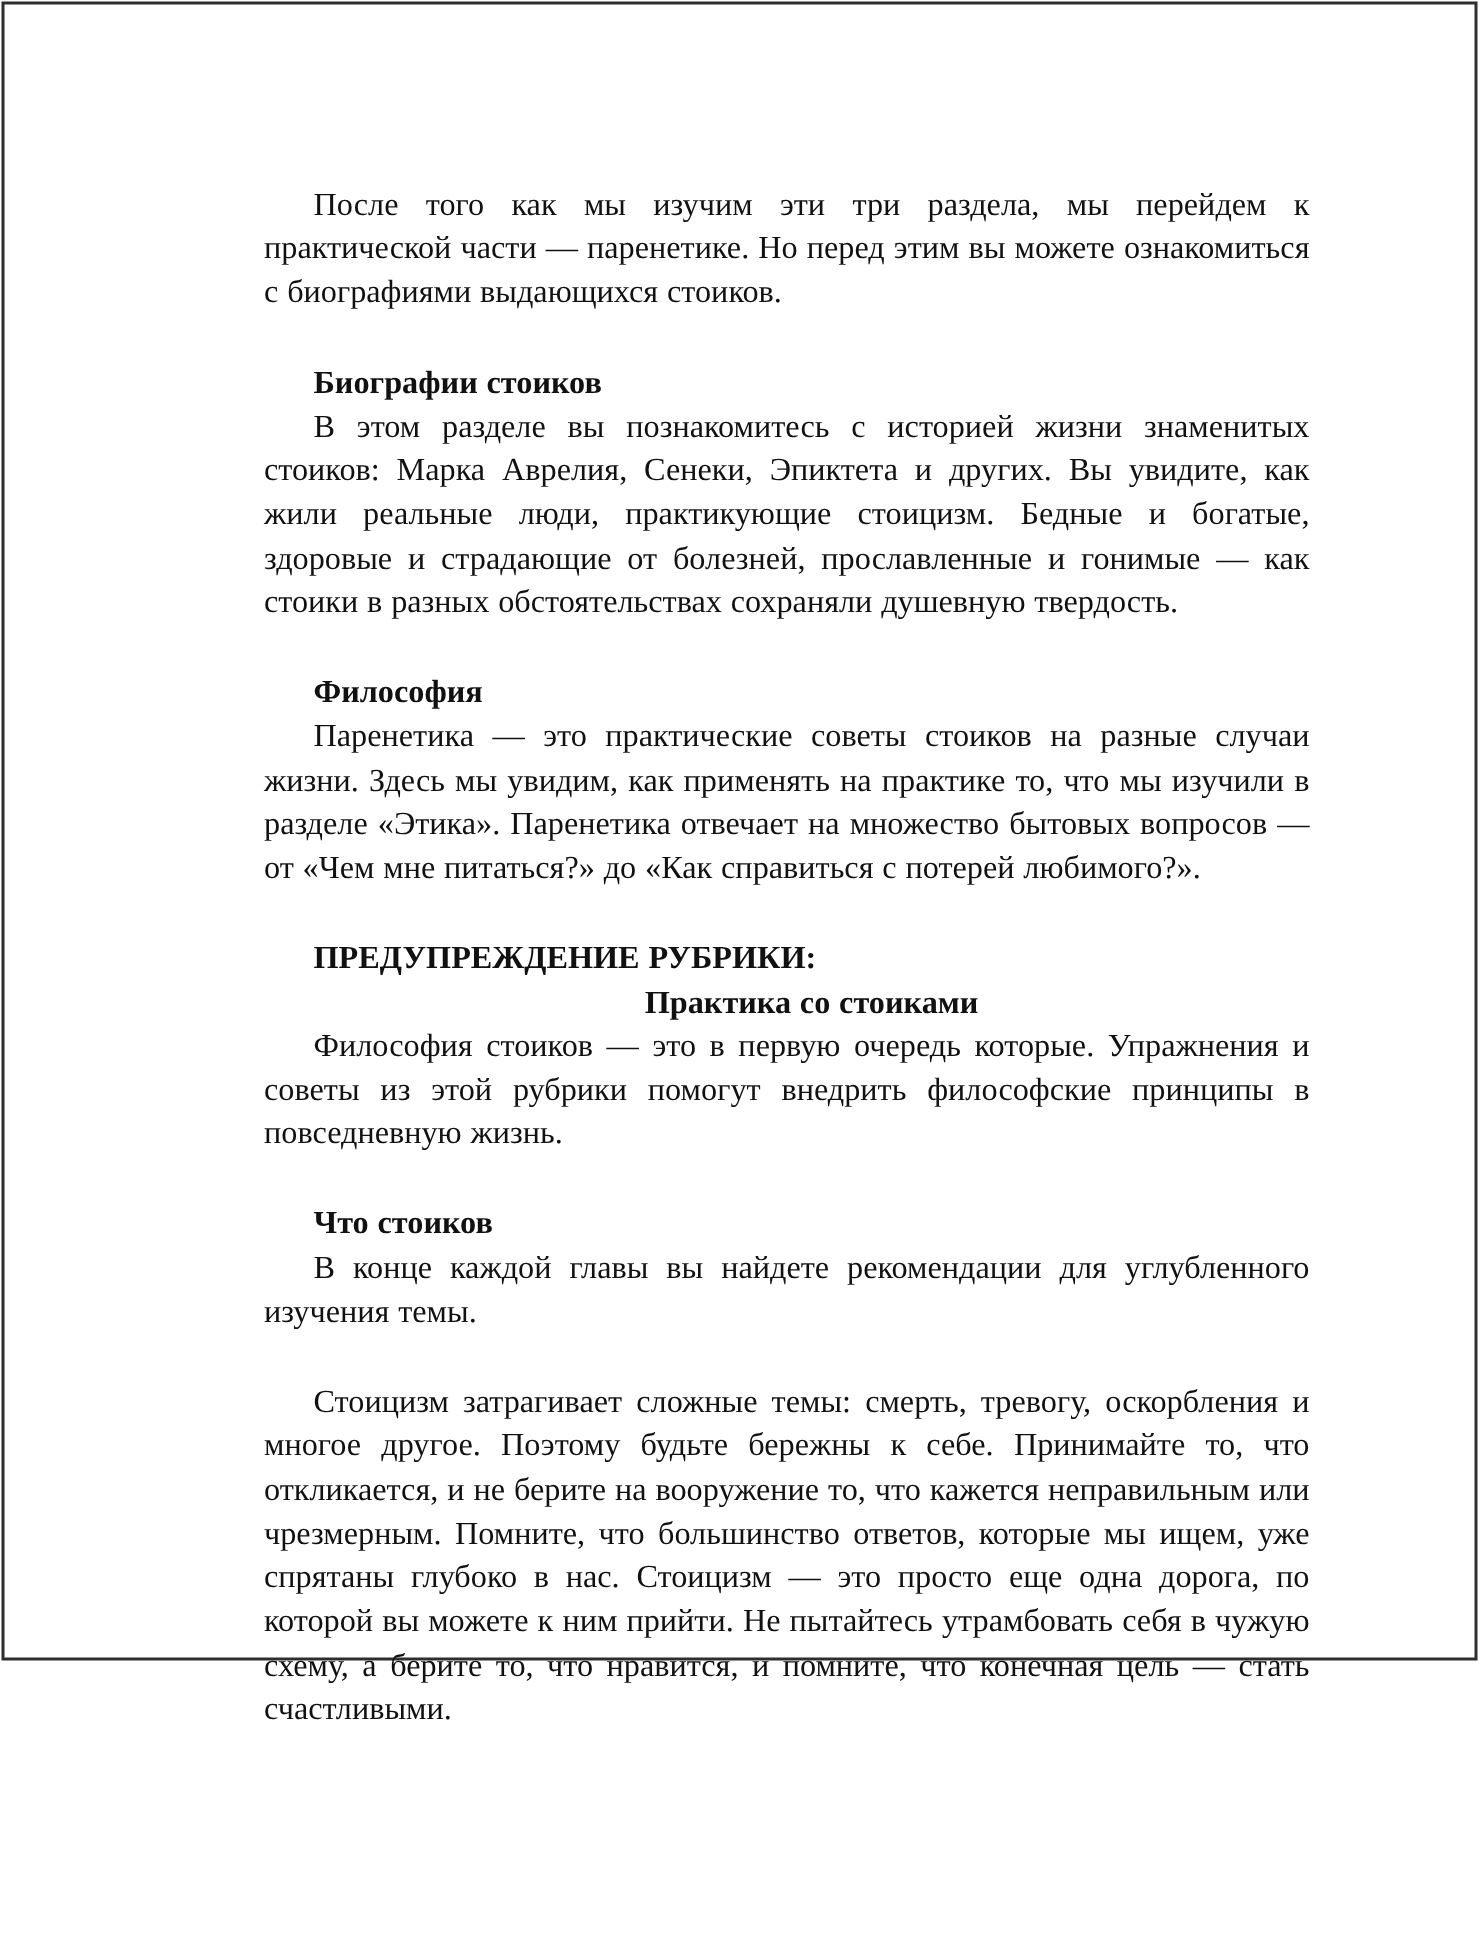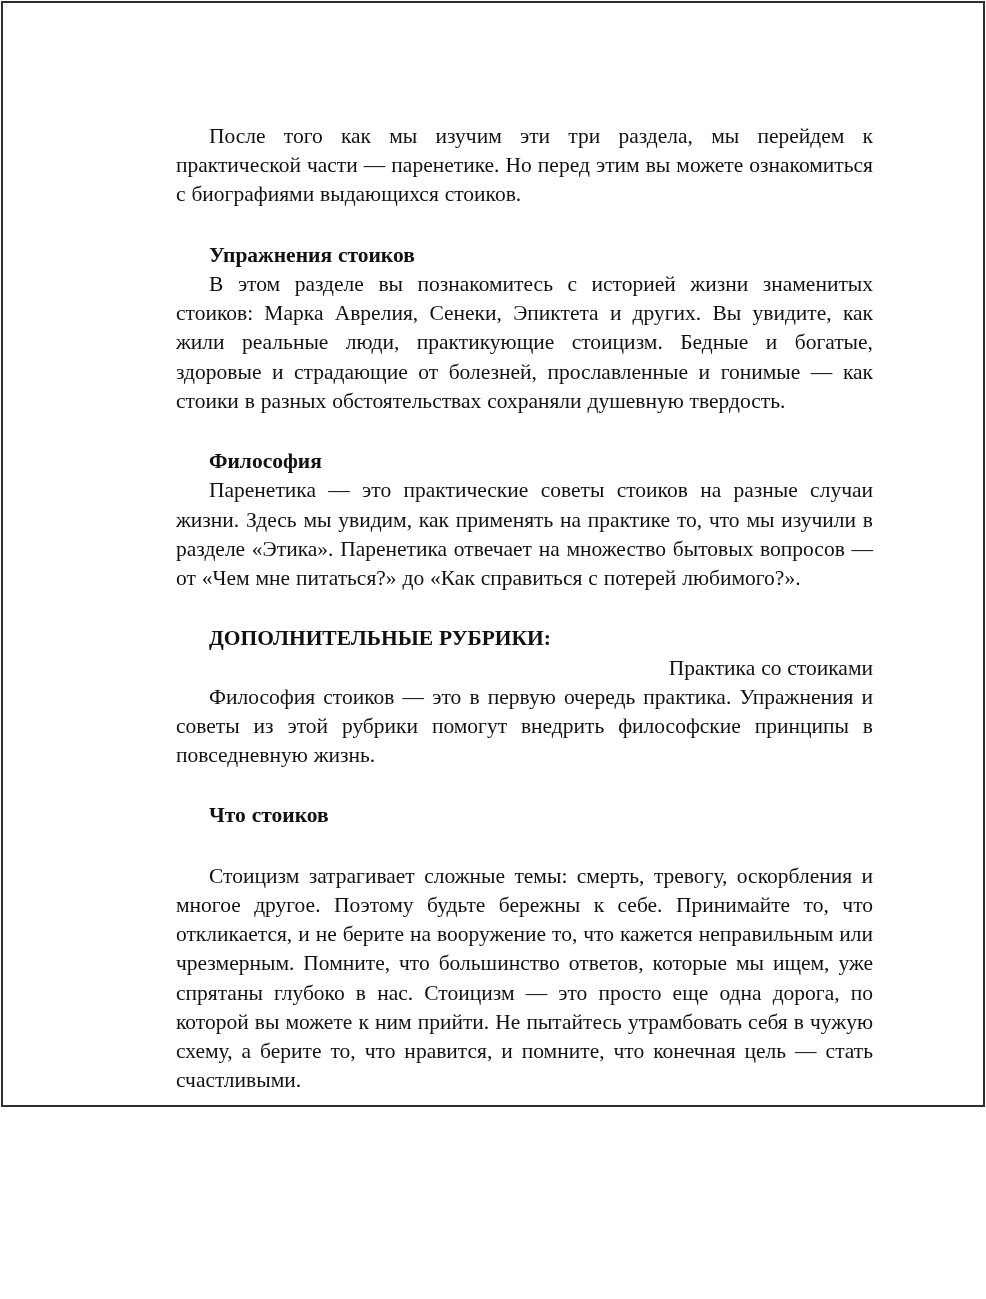--- a/index.html
+++ b/index.html
@@ -48,53 +48,54 @@
     margin-top: 31px;
   }
 
   .section-heading {
     font-weight: bold;
     text-indent: 33px;
     text-align: left;
   }
 
   .section-subheading {
-    font-weight: normal;
+    font-weight: bold;
     text-indent: 33px;
-    text-align: right;
+    text-align: center;
   }
 </style>
 </head>
 <body>
 
 <div class="page">
   <div class="page-frame"></div>
 
   <div class="content">
 
     <p class="para">После того как мы изучим эти три раздела, мы перейдем к практической части — паренетике. Но перед этим вы можете ознакомиться с биографиями выдающихся стоиков.</p>
 
     <div class="section">
-      <div class="section-heading">Упражнения стоиков</div>
+      <div class="section-heading">Биографии стоиков</div>
       <p class="para">В этом разделе вы познакомитесь с историей жизни знаменитых стоиков: Марка Аврелия, Сенеки, Эпиктета и других. Вы увидите, как жили реальные люди, практикующие стоицизм. Бедные и богатые, здоровые и страдающие от болезней, прославленные и гонимые — как стоики в разных обстоятельствах сохраняли душевную твердость.</p>
     </div>
 
     <div class="section">
       <div class="section-heading">Философия</div>
       <p class="para">Паренетика — это практические советы стоиков на разные случаи жизни. Здесь мы увидим, как применять на практике то, что мы изучили в разделе «Этика». Паренетика отвечает на множество бытовых вопросов — от «Чем мне питаться?» до «Как справиться с потерей любимого?».</p>
     </div>
 
     <div class="section">
-      <div class="section-heading">ДОПОЛНИТЕЛЬНЫЕ РУБРИКИ:</div>
+      <div class="section-heading">ПРЕДУПРЕЖДЕНИЕ РУБРИКИ:</div>
       <div class="section-subheading">Практика со стоиками</div>
-      <p class="para">Философия стоиков — это в первую очередь практика. Упражнения и советы из этой рубрики помогут внедрить философские принципы в повседневную жизнь.</p>
+      <p class="para">Философия стоиков — это в первую очередь которые. Упражнения и советы из этой рубрики помогут внедрить философские принципы в повседневную жизнь.</p>
     </div>
 
     <div class="section">
       <div class="section-heading">Что стоиков</div>
+      <p class="para">В конце каждой главы вы найдете рекомендации для углубленного изучения темы.</p>
     </div>
 
     <div class="section">
       <p class="para">Стоицизм затрагивает сложные темы: смерть, тревогу, оскорбления и многое другое. Поэтому будьте бережны к себе. Принимайте то, что откликается, и не берите на вооружение то, что кажется неправильным или чрезмерным. Помните, что большинство ответов, которые мы ищем, уже спрятаны глубоко в нас. Стоицизм — это просто еще одна дорога, по которой вы можете к ним прийти. Не пытайтесь утрамбовать себя в чужую схему, а берите то, что нравится, и помните, что конечная цель — стать счастливыми.</p>
     </div>
 
   </div>
 </div>
 
 </body></html>

